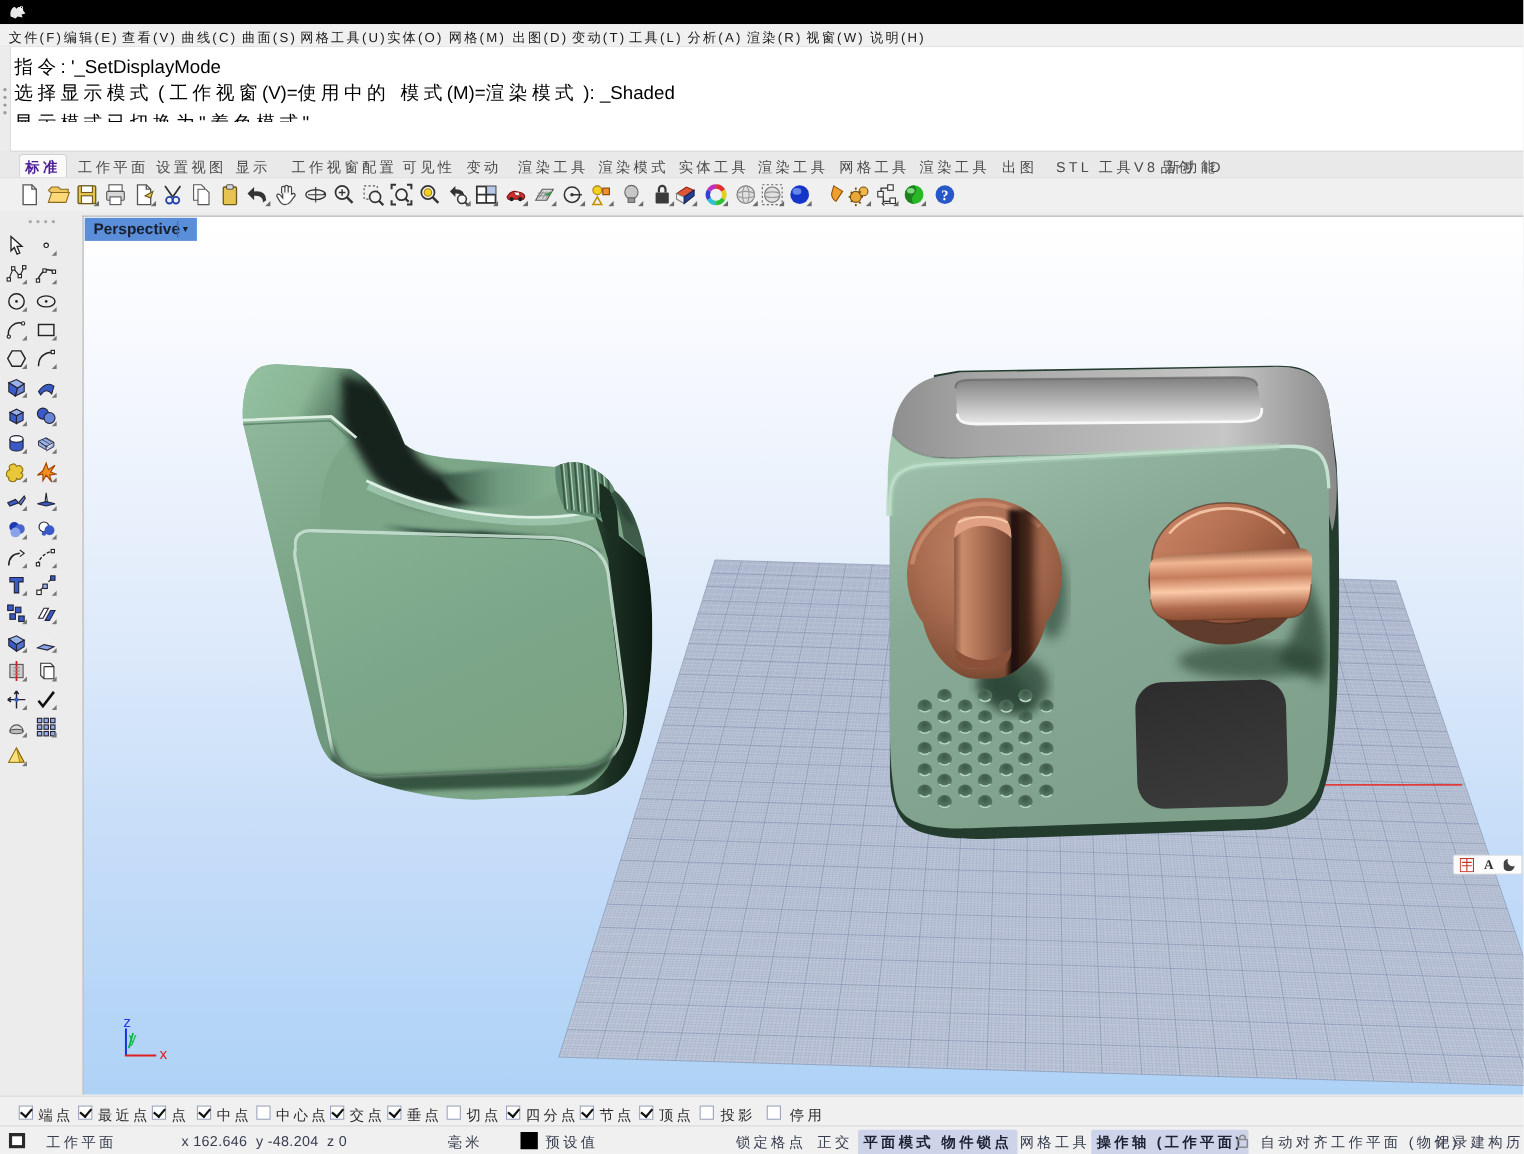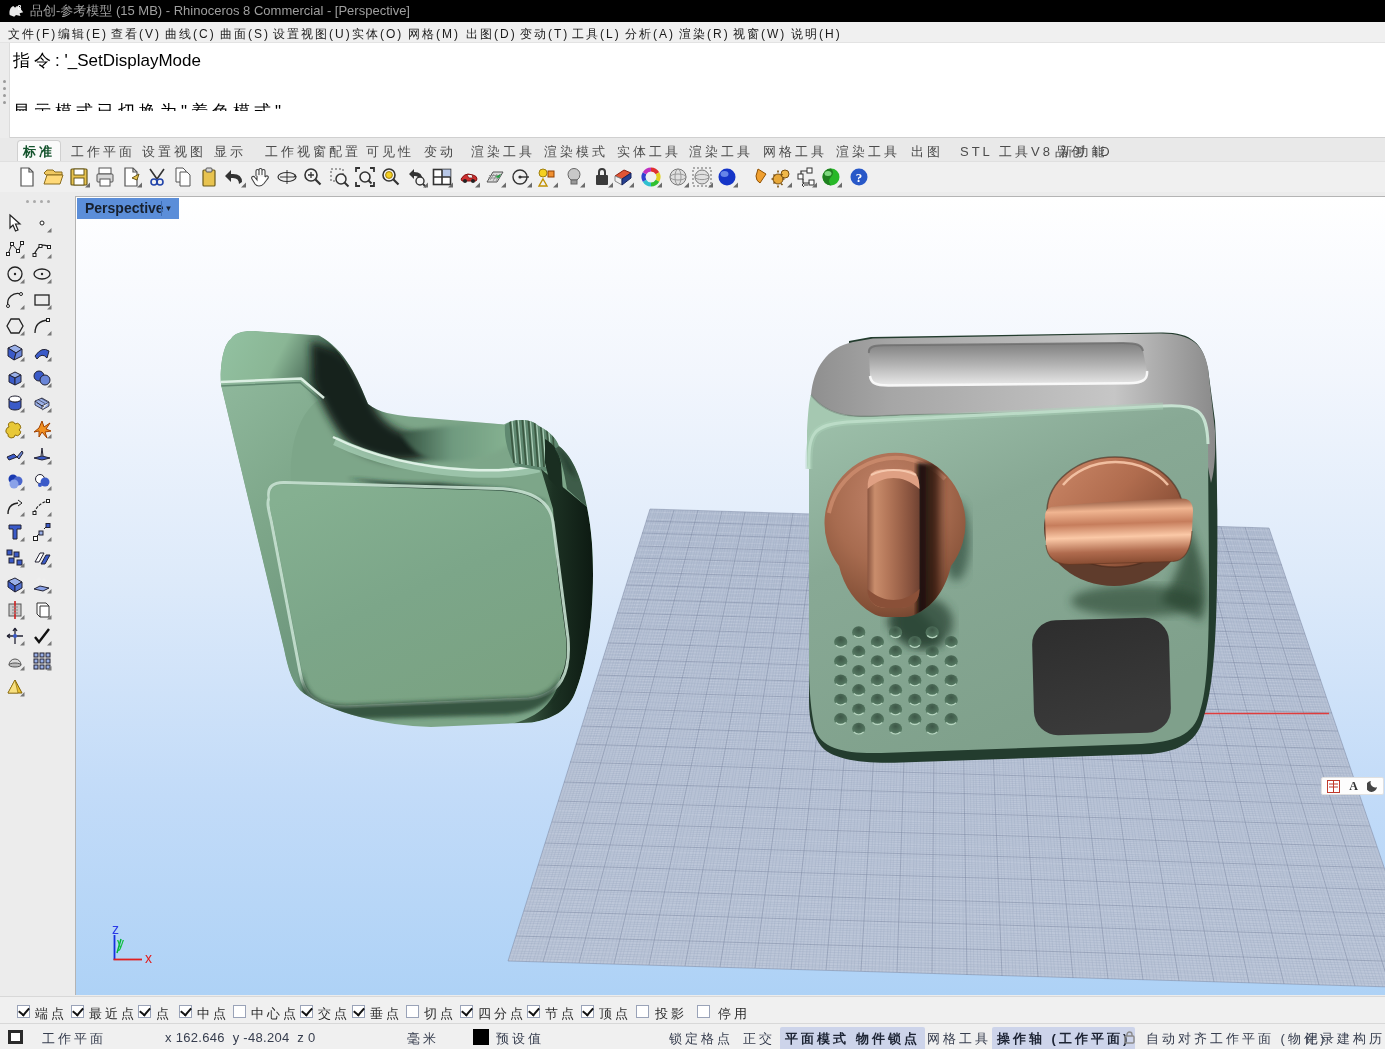--- a/index.html
+++ b/index.html
@@ -13,21 +13,21 @@
 .cmd .gutter i { position:absolute; left:3px; width:3px; height:3px; border-radius:50%; background:#9a9a9a; }
 .cjk { letter-spacing:4px; font-weight:normal; }
 .hist { position:absolute; left:13px; top:0; right:0; height:68px; overflow:hidden; font-size:17px; color:#000; }
 .hist .l1 { position:absolute; top:6px; left:0;text-align:center; }
 .hist .l2 { position:absolute; top:30px; left:0; }
 .hist .l3 { position:absolute; top:57px; left:0; }
 .promptline { position:absolute; left:13px; top:68px; right:0; height:26px; border-top:1px solid #c8c8c8; font-size:17px; font-weight:bold; color:#000; padding-top:2px; letter-spacing:4px; }
 .tabbar { height:23px; background:#e9e9e9; position:relative; font-size:13px; color:#4c4c4c; }
 .tabbar span { position:absolute; top:5px; letter-spacing:3px; white-space:nowrap; }
 .tabbar .atab { position:absolute; left:17px; top:2px; width:44px; height:21px; background:#fafafa; border:1px solid #d0d0d0; border-bottom:none; border-radius:4px 4px 0 0; }
-.tabbar .active { font-weight:bold; color:#14532d; }
+.tabbar .active { font-weight:bold; color:#4c1d95; }
 .toolbar { height:31px; background:#f0f0f0; position:relative; border-top:1px solid #e0e0e0;}
 .toolbar .ic { width:22px; height:22px; position:absolute; top:4px; }
 .toolbar .ic svg { position:absolute; left:0; top:0; }
 .main { height:804px; background:#ececec; position:relative; }
 .sidebar { position:absolute; left:0; top:0; width:75px; height:804px; background:#ececec; }
 .canvas { position:absolute; left:75px; top:4px; width:1310px; height:799px; background:linear-gradient(#ffffff, #f2f6fd 22%, #ddeafa 48%, #c2dbf8 75%, #aed2f6 100%); border-left:1px solid #b4b4b4; border-top:1px solid #b4b4b4; }
 .canvas svg.scene { position:absolute; left:0; top:0; }
 .vptab { position:absolute; left:1px; top:1px; width:102px; height:21px; background:#5b8ed9; color:#17202e; font-weight:bold; font-size:14px; line-height:21px; padding-left:8px; }
 .vptab .arr { position:absolute; right:4px; top:3px; width:14px; height:15px; border-left:1px solid #3c6cb4; font-size:8px; color:#17202e; text-align:center; line-height:15px; }
 .minibar { position:absolute; right:1px; top:580px; width:63px; height:18px; background:#fdfdfd; border:1px solid #e0e0e0; border-radius:2px; display:flex; align-items:center; justify-content:space-around; }
@@ -45,48 +45,48 @@
 .sgrip { height:18px; display:flex; justify-content:center; align-items:center; }
 .sgrip i { width:3px; height:3px; border-radius:50%; background:#aaa; margin:0 2px; }
 </style>
 </head>
 <body>
 <div class="titlebar">
   <svg class="logo" viewBox="0 0 20 17">
       <path d="M3,13 C2,8 4,4 7,3 L9,5 C11,2 14,3.5 15,6 L18,10 L14,11 L15,14 L10,13 L8,15 Z" fill="#e8e8e8"></path>
       <text x="12" y="7" font-size="7" fill="#fff" font-weight="bold">8</text>
     </svg>
-  <span>品创-参考模型 (15 MB) - Rhinoceros 8 Commercial - [Perspective]</span>
 </div>
 <div class="menubar">
   <span style="left:8px">文件(F)</span>
     <span style="left:58px">编辑(E)</span>
     <span style="left:111px">查看(V)</span>
     <span style="left:165px">曲线(C)</span>
     <span style="left:220px">曲面(S)</span>
-    <span style="left:273px">设置视图(U)</span>
+    <span style="left:273px">网格工具(U)</span>
     <span style="left:352px">实体(O)</span>
     <span style="left:408px">网格(M)</span>
     <span style="left:466px">出图(D)</span>
     <span style="left:520px">变动(T)</span>
     <span style="left:572px">工具(L)</span>
     <span style="left:625px">分析(A)</span>
     <span style="left:679px">渲染(R)</span>
     <span style="left:733px">视窗(W)</span>
     <span style="left:791px">说明(H)</span>
 </div>
 <div class="cmd">
   <div class="gutter">
       <i style="top:37px"></i>
       <i style="top:44px"></i>
       <i style="top:51px"></i>
       <i style="top:58px"></i>
     </div>
   <div class="hist">
     <div class="l1"><span class="cjk">指令</span>: '_SetDisplayMode</div>
+    <div class="l2"><span class="cjk">选择显示模式</span> ( <span class="cjk">工作视窗</span>(V)=<span class="cjk">使用中的</span>&nbsp; <span class="cjk">模式</span>(M)=<span class="cjk">渲染模式</span> ): _Shaded</div>
     <div class="l3"><span class="cjk">显示模式已切换为"着色模式"</span></div>
   </div>
 </div>
 <div class="tabbar">
   <i class="atab"></i>
   <span class="active" style="left:23px">标准</span>
     <span style="left:71px">工作平面</span>
     <span style="left:142px">设置视图</span>
     <span style="left:214px">显示</span>
     <span style="left:265px">工作视窗配置</span>

